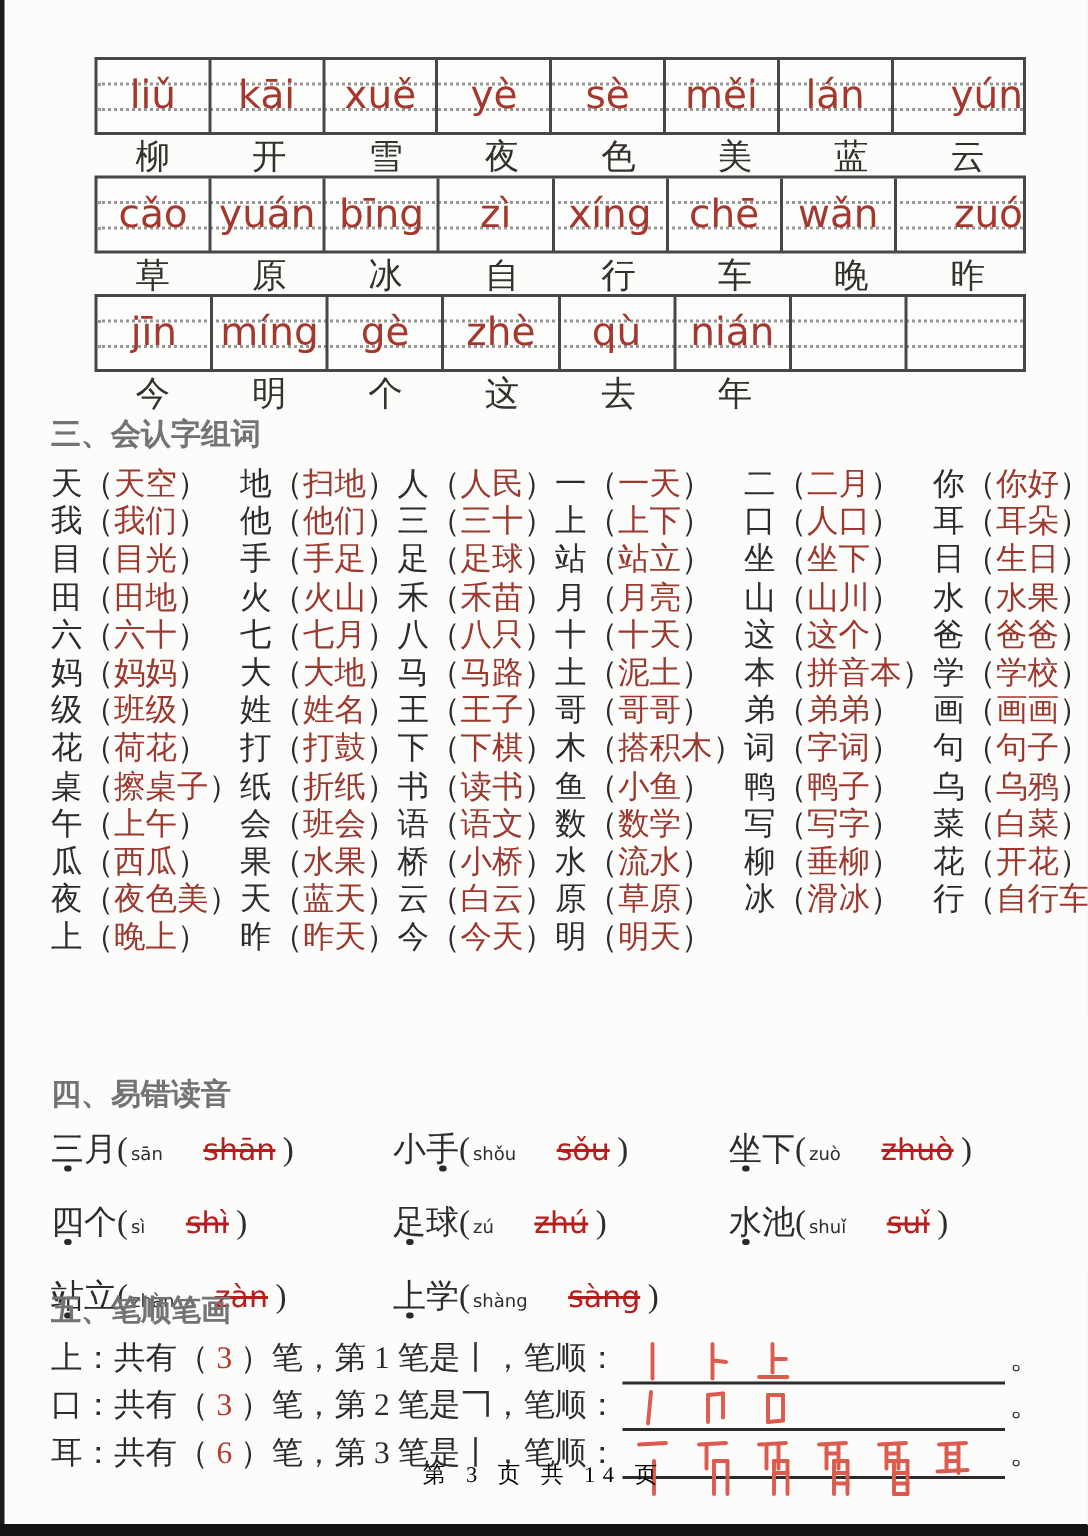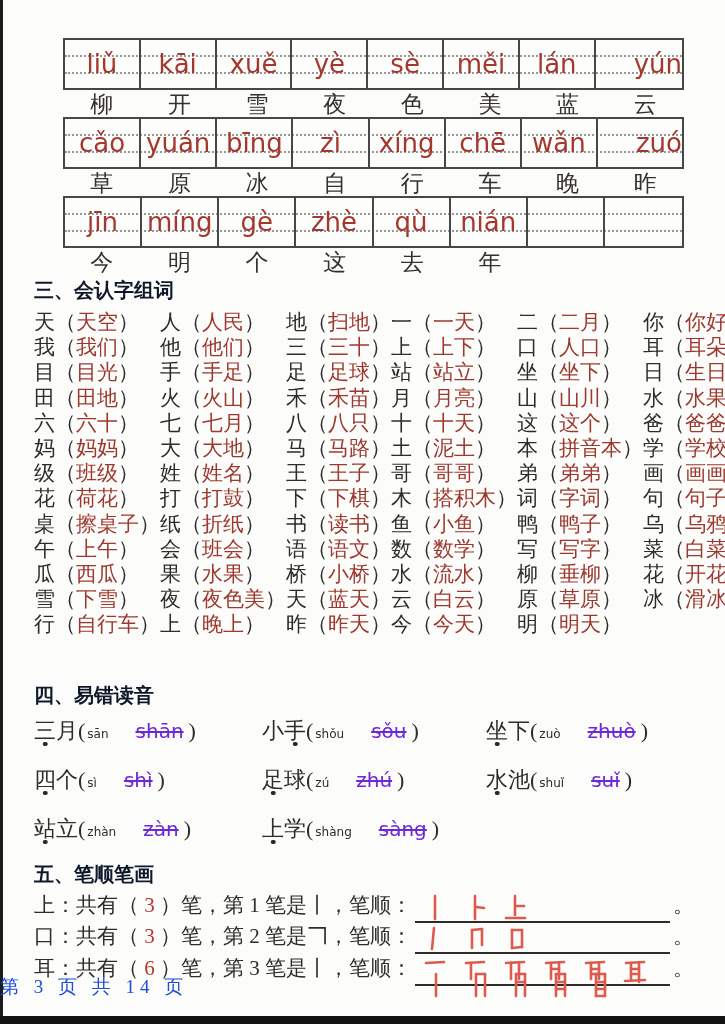--- a/index.html
+++ b/index.html
@@ -16,57 +16,57 @@
   .d1{top:15px}.d2{top:32px}
   .pcells{position:relative;display:grid;grid-template-columns:repeat(8,1fr);height:100%;z-index:1;}
   .pcell{border-right:2px solid #474747;text-align:center;line-height:49px;
          font-family:"DejaVu Sans","Liberation Sans",sans-serif;font-size:26px;color:#a5382e;}
   .pcell:last-child{border-right:none;margin-left:38px;}
   .hzrow{display:grid;grid-template-columns:repeat(8,1fr);height:27px;}
   .hzcell{text-align:center;font-size:23px;color:#34312e;line-height:29px;}
 
   
   .sec-title{font-family:"Liberation Sans","DejaVu Sans",sans-serif;font-weight:bold;
-             font-size:20px;color:#0f172a;line-height:24px;}
+             font-size:20px;color:#737373;line-height:24px;}
 
   
   .s3{position:absolute;top:278px;left:34px;width:658px;}
   .word-grid{margin-top:8px;display:grid;grid-template-columns:repeat(6,1fr);grid-auto-rows:25.2px;}
   .wentry{font-size:21px;line-height:25px;white-space:nowrap;}
   .wchar,.wpar{color:#2e2c2b;}
   .wword{color:#9c382e;}
 
   
-  .s4{position:absolute;top:683px;left:34px;width:658px;}
+  .s4{position:absolute;top:718px;left:34px;width:658px;}
   .reading-grid{margin-top:8px;display:grid;grid-template-columns:228px 224px auto;row-gap:14px;}
   .rentry{font-size:22px;line-height:31px;white-space:nowrap;}
   .rch{position:relative;}
   .dc::after{content:"";position:absolute;left:50%;bottom:-3px;width:4.5px;height:4.5px;
              background:#2b2927;border-radius:50%;transform:translateX(-50%);}
   .rpar{font-size:22px;}
   .rok{font-family:"DejaVu Sans","Liberation Sans",sans-serif;font-size:12px;margin-left:2px;}
-  .rbad{font-family:"DejaVu Sans","Liberation Sans",sans-serif;font-size:20px;color:#6d28d9;
+  .rbad{font-family:"DejaVu Sans","Liberation Sans",sans-serif;font-size:20px;color:#b91c1c;
         margin-left:22px;padding:0 5px;text-decoration:line-through;text-decoration-thickness:2px;}
 
   
   .s5{position:absolute;top:862px;left:34px;width:660px;}
   .stroke-lines{margin-top:2px;}
   .sline{display:flex;align-items:flex-end;height:31.5px;font-size:21px;white-space:pre;}
   .sline > span{line-height:29px;}
   .rednum{color:#b5392e;}
   .uline{flex:1;border-bottom:2px solid #2e2c2b;height:34px;margin:0 3px -3px 3px;
          display:flex;align-items:flex-end;gap:16px;padding-left:8px;overflow:visible;}
   .period{line-height:29px;}
   .hw{width:24px;height:30px;flex:0 0 auto;margin-bottom:-2px;}
   .hw line{stroke:#dd5a4e;stroke-width:2.6;stroke-linecap:round;}
   .mu-row{position:absolute;left:394px;top:108px;display:flex;gap:16px;}
 
   
-  .footer{position:absolute;top:974px;left:0;width:100%;
-          font-size:19px;letter-spacing:5px;color:#1d4ed8;}
+  .footer{position:absolute;top:974px;left:0;width:100%;text-align:center;
+          font-size:15px;letter-spacing:5px;color:#000000;}
 </style>
 </head>
 <body>
 
 <div class="sheet">
   <div class="edge-left"></div>
   <div class="edge-bottom"></div>
 
   <div class="pinyin-practice">
       <div class="pblock">
@@ -146,22 +146,22 @@
           <div class="hzcell"></div>
           <div class="hzcell"></div>
         </div>
       </div>
     </div>
 
   <div class="s3">
     <div class="sec-title">三、会认字组词</div>
     <div class="word-grid">
         <div class="wentry"><span class="wchar">天</span><span class="wpar">（</span><span class="wword">天空</span><span class="wpar">）</span></div>
+        <div class="wentry"><span class="wchar">地</span><span class="wpar">（</span><span class="wword">扫地</span><span class="wpar">）</span></div>
         <div class="wentry"><span class="wchar">人</span><span class="wpar">（</span><span class="wword">人民</span><span class="wpar">）</span></div>
-        <div class="wentry"><span class="wchar">地</span><span class="wpar">（</span><span class="wword">扫地</span><span class="wpar">）</span></div>
         <div class="wentry"><span class="wchar">一</span><span class="wpar">（</span><span class="wword">一天</span><span class="wpar">）</span></div>
         <div class="wentry"><span class="wchar">二</span><span class="wpar">（</span><span class="wword">二月</span><span class="wpar">）</span></div>
         <div class="wentry"><span class="wchar">你</span><span class="wpar">（</span><span class="wword">你好</span><span class="wpar">）</span></div>
         <div class="wentry"><span class="wchar">我</span><span class="wpar">（</span><span class="wword">我们</span><span class="wpar">）</span></div>
         <div class="wentry"><span class="wchar">他</span><span class="wpar">（</span><span class="wword">他们</span><span class="wpar">）</span></div>
         <div class="wentry"><span class="wchar">三</span><span class="wpar">（</span><span class="wword">三十</span><span class="wpar">）</span></div>
         <div class="wentry"><span class="wchar">上</span><span class="wpar">（</span><span class="wword">上下</span><span class="wpar">）</span></div>
         <div class="wentry"><span class="wchar">口</span><span class="wpar">（</span><span class="wword">人口</span><span class="wpar">）</span></div>
         <div class="wentry"><span class="wchar">耳</span><span class="wpar">（</span><span class="wword">耳朵</span><span class="wpar">）</span></div>
         <div class="wentry"><span class="wchar">目</span><span class="wpar">（</span><span class="wword">目光</span><span class="wpar">）</span></div>
@@ -211,21 +211,20 @@
         <div class="wentry"><span class="wchar">语</span><span class="wpar">（</span><span class="wword">语文</span><span class="wpar">）</span></div>
         <div class="wentry"><span class="wchar">数</span><span class="wpar">（</span><span class="wword">数学</span><span class="wpar">）</span></div>
         <div class="wentry"><span class="wchar">写</span><span class="wpar">（</span><span class="wword">写字</span><span class="wpar">）</span></div>
         <div class="wentry"><span class="wchar">菜</span><span class="wpar">（</span><span class="wword">白菜</span><span class="wpar">）</span></div>
         <div class="wentry"><span class="wchar">瓜</span><span class="wpar">（</span><span class="wword">西瓜</span><span class="wpar">）</span></div>
         <div class="wentry"><span class="wchar">果</span><span class="wpar">（</span><span class="wword">水果</span><span class="wpar">）</span></div>
         <div class="wentry"><span class="wchar">桥</span><span class="wpar">（</span><span class="wword">小桥</span><span class="wpar">）</span></div>
         <div class="wentry"><span class="wchar">水</span><span class="wpar">（</span><span class="wword">流水</span><span class="wpar">）</span></div>
         <div class="wentry"><span class="wchar">柳</span><span class="wpar">（</span><span class="wword">垂柳</span><span class="wpar">）</span></div>
         <div class="wentry"><span class="wchar">花</span><span class="wpar">（</span><span class="wword">开花</span><span class="wpar">）</span></div>
-        <div class="wentry"><span class="wchar">雪</span><span class="wpar">（</span><span class="wword">下雪</span><span class="wpar">）</span></div>
         <div class="wentry"><span class="wchar">夜</span><span class="wpar">（</span><span class="wword">夜色美</span><span class="wpar">）</span></div>
         <div class="wentry"><span class="wchar">天</span><span class="wpar">（</span><span class="wword">蓝天</span><span class="wpar">）</span></div>
         <div class="wentry"><span class="wchar">云</span><span class="wpar">（</span><span class="wword">白云</span><span class="wpar">）</span></div>
         <div class="wentry"><span class="wchar">原</span><span class="wpar">（</span><span class="wword">草原</span><span class="wpar">）</span></div>
         <div class="wentry"><span class="wchar">冰</span><span class="wpar">（</span><span class="wword">滑冰</span><span class="wpar">）</span></div>
         <div class="wentry"><span class="wchar">行</span><span class="wpar">（</span><span class="wword">自行车</span><span class="wpar">）</span></div>
         <div class="wentry"><span class="wchar">上</span><span class="wpar">（</span><span class="wword">晚上</span><span class="wpar">）</span></div>
         <div class="wentry"><span class="wchar">昨</span><span class="wpar">（</span><span class="wword">昨天</span><span class="wpar">）</span></div>
         <div class="wentry"><span class="wchar">今</span><span class="wpar">（</span><span class="wword">今天</span><span class="wpar">）</span></div>
         <div class="wentry"><span class="wchar">明</span><span class="wpar">（</span><span class="wword">明天</span><span class="wpar">）</span></div>

